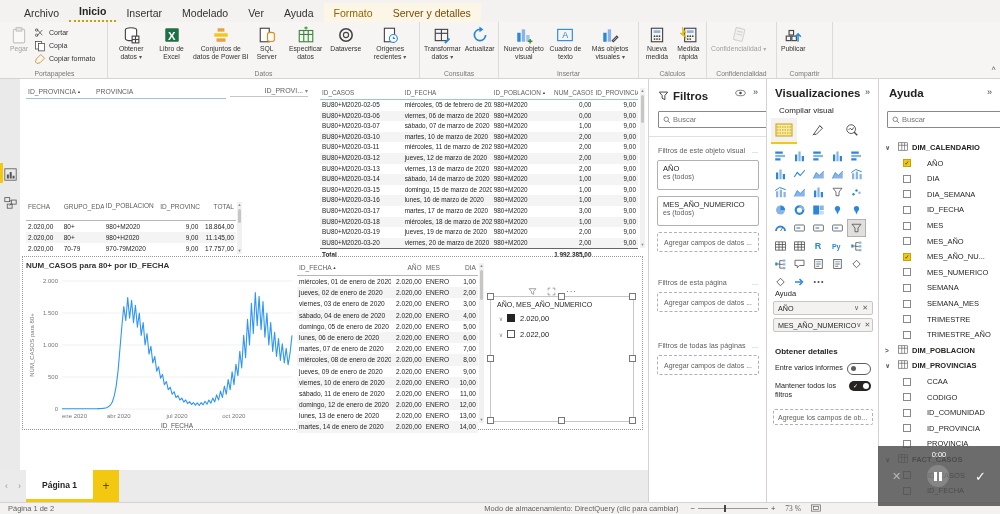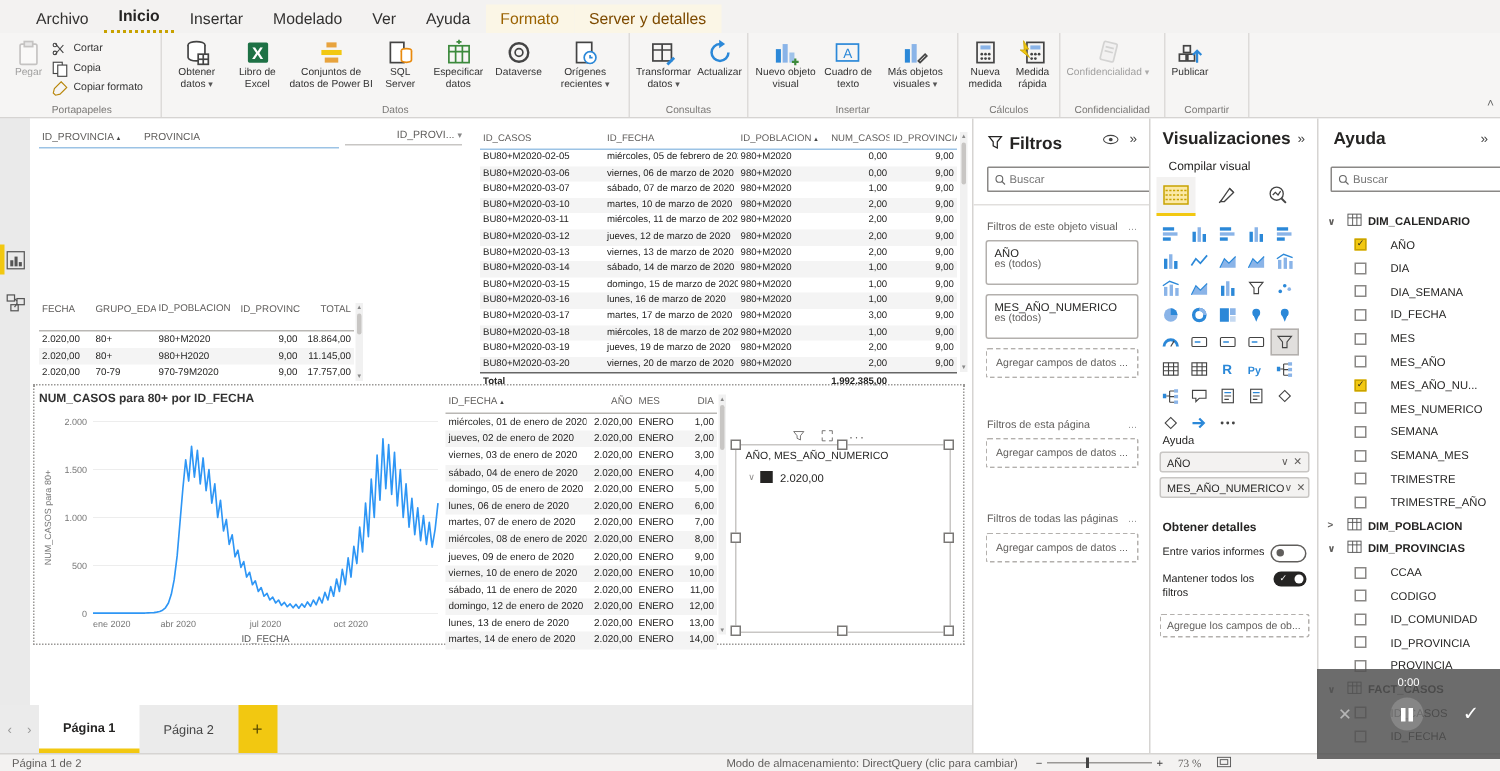--- a/index.html
+++ b/index.html
@@ -668,20 +668,25 @@
 </div>
 
 <div id="slicerCard" class="abs">
   <div style="font-size:7px;color:#252423;padding:4px 0 2px 6px;">AÑO, MES_AÑO_NUMERICO</div>
   <div id="slicerItems" style="padding-left:4px;">
       <div class="slItem">
         <span class="slChev">∨</span>
         <span class="slBox on"></span>
         <span>2.020,00</span>
       </div>
+      <div class="slItem">
+        <span class="slChev">∨</span>
+        <span class="slBox "></span>
+        <span>2.022,00</span>
+      </div>
     </div>
 </div>
 
 <div class="panel abs" style="left:648px;width:118px;">
   <div class="abs" style="left:9px;top:8px;display:flex;align-items:center;gap:4px;">
     <span><svg width="11" height="11" viewBox="0 0 16 16">
           <path d="M2,3 H14 L10,8 V14 L6,12 V8 Z" fill="none" stroke="#252423" stroke-width="1.2"></path>
         </svg></span>
     <span class="ptitle">Filtros</span>
   </div>
@@ -1064,21 +1069,20 @@
       <div class="treeRow" style="top:327.6px;"><span class="tbox "></span>ID_CASOS</div>
       <div class="treeRow" style="top:343.2px;"><span class="tbox "></span>ID_FECHA</div>
     </div>
 </div>
 
 <div id="pagesBar" class="abs">
   <span class="pgArrow">‹</span>
   <span class="pgArrow">›</span>
   <span id="pgTabs" style="display:flex;">
       <span class="pgTab active">Página 1</span>
-      <span class="pgTab ">Página 2</span>
     </span>
   <span id="pgAdd">+</span>
 </div>
 
 <div id="statusBar" class="abs">
   <span style="margin-left:8px;">Página 1 de 2</span>
   <span style="margin-left:430px;">Modo de almacenamiento: DirectQuery (clic para cambiar)</span>
   <span style="margin-left:12px;color:#444;">−</span>
   <span style="width:70px;height:1px;background:#9a9896;margin:0 3px;position:relative;display:inline-block;">
     <span style="position:absolute;left:26px;top:-3px;width:2px;height:7px;background:#444;"></span>

